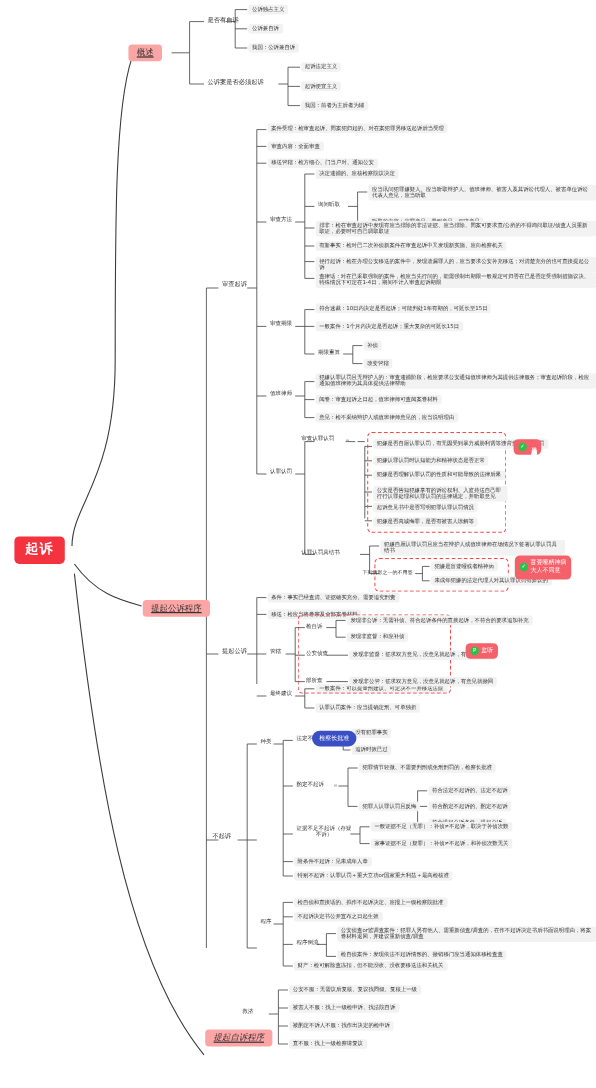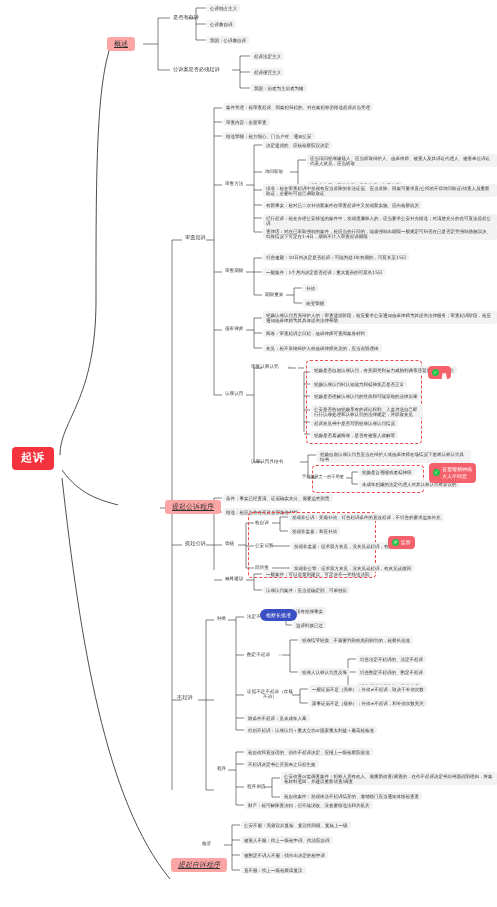--- a/index.html
+++ b/index.html
@@ -225,21 +225,21 @@
   <div class="node l2" style="left:171px;top:14px;">是否有自诉</div>
   <div class="node leaf" style="left:207px;top:4px;">公诉独占主义</div>
   <div class="node leaf" style="left:207px;top:20px;">公诉兼自诉</div>
   <div class="node leaf" style="left:207px;top:36px;">我国：公诉兼自诉</div>
 
   <div class="node l2" style="left:171px;top:66px;">公诉案是否必须起诉</div>
   <div class="node leaf" style="left:251px;top:52px;">起诉法定主义</div>
   <div class="node leaf" style="left:251px;top:68px;">起诉便宜主义</div>
   <div class="node leaf" style="left:251px;top:84px;">我国：前者为主后者为辅</div>
 
-  <div class="node l1" style="left:119px;top:500px;margin-left:46px;">提起公诉程序</div>
+  <div class="node l1" style="left:119px;top:500px;">提起公诉程序</div>
 
   <div class="node l2" style="left:183px;top:234px;">审查起诉</div>
 
   <div class="node leaf wrap" style="left:223px;top:103px;max-width:258px;">案件受理：检审查起诉、同案犯归起的、对在案犯罪另移送起诉后当受理</div>
   <div class="node leaf" style="left:223px;top:118px;">审查内容：全面审查</div>
   <div class="node leaf" style="left:223px;top:132px;">移送管辖：检方细心、门当户对、通知公安</div>
 
   <div class="node l3" style="left:223px;top:180px;">审查方法</div>
   <div class="node leaf" style="left:263px;top:141px;">决定逮捕的、应核检察院议决定</div>
   <div class="node l3" style="left:263px;top:168px;">询问听取</div>

